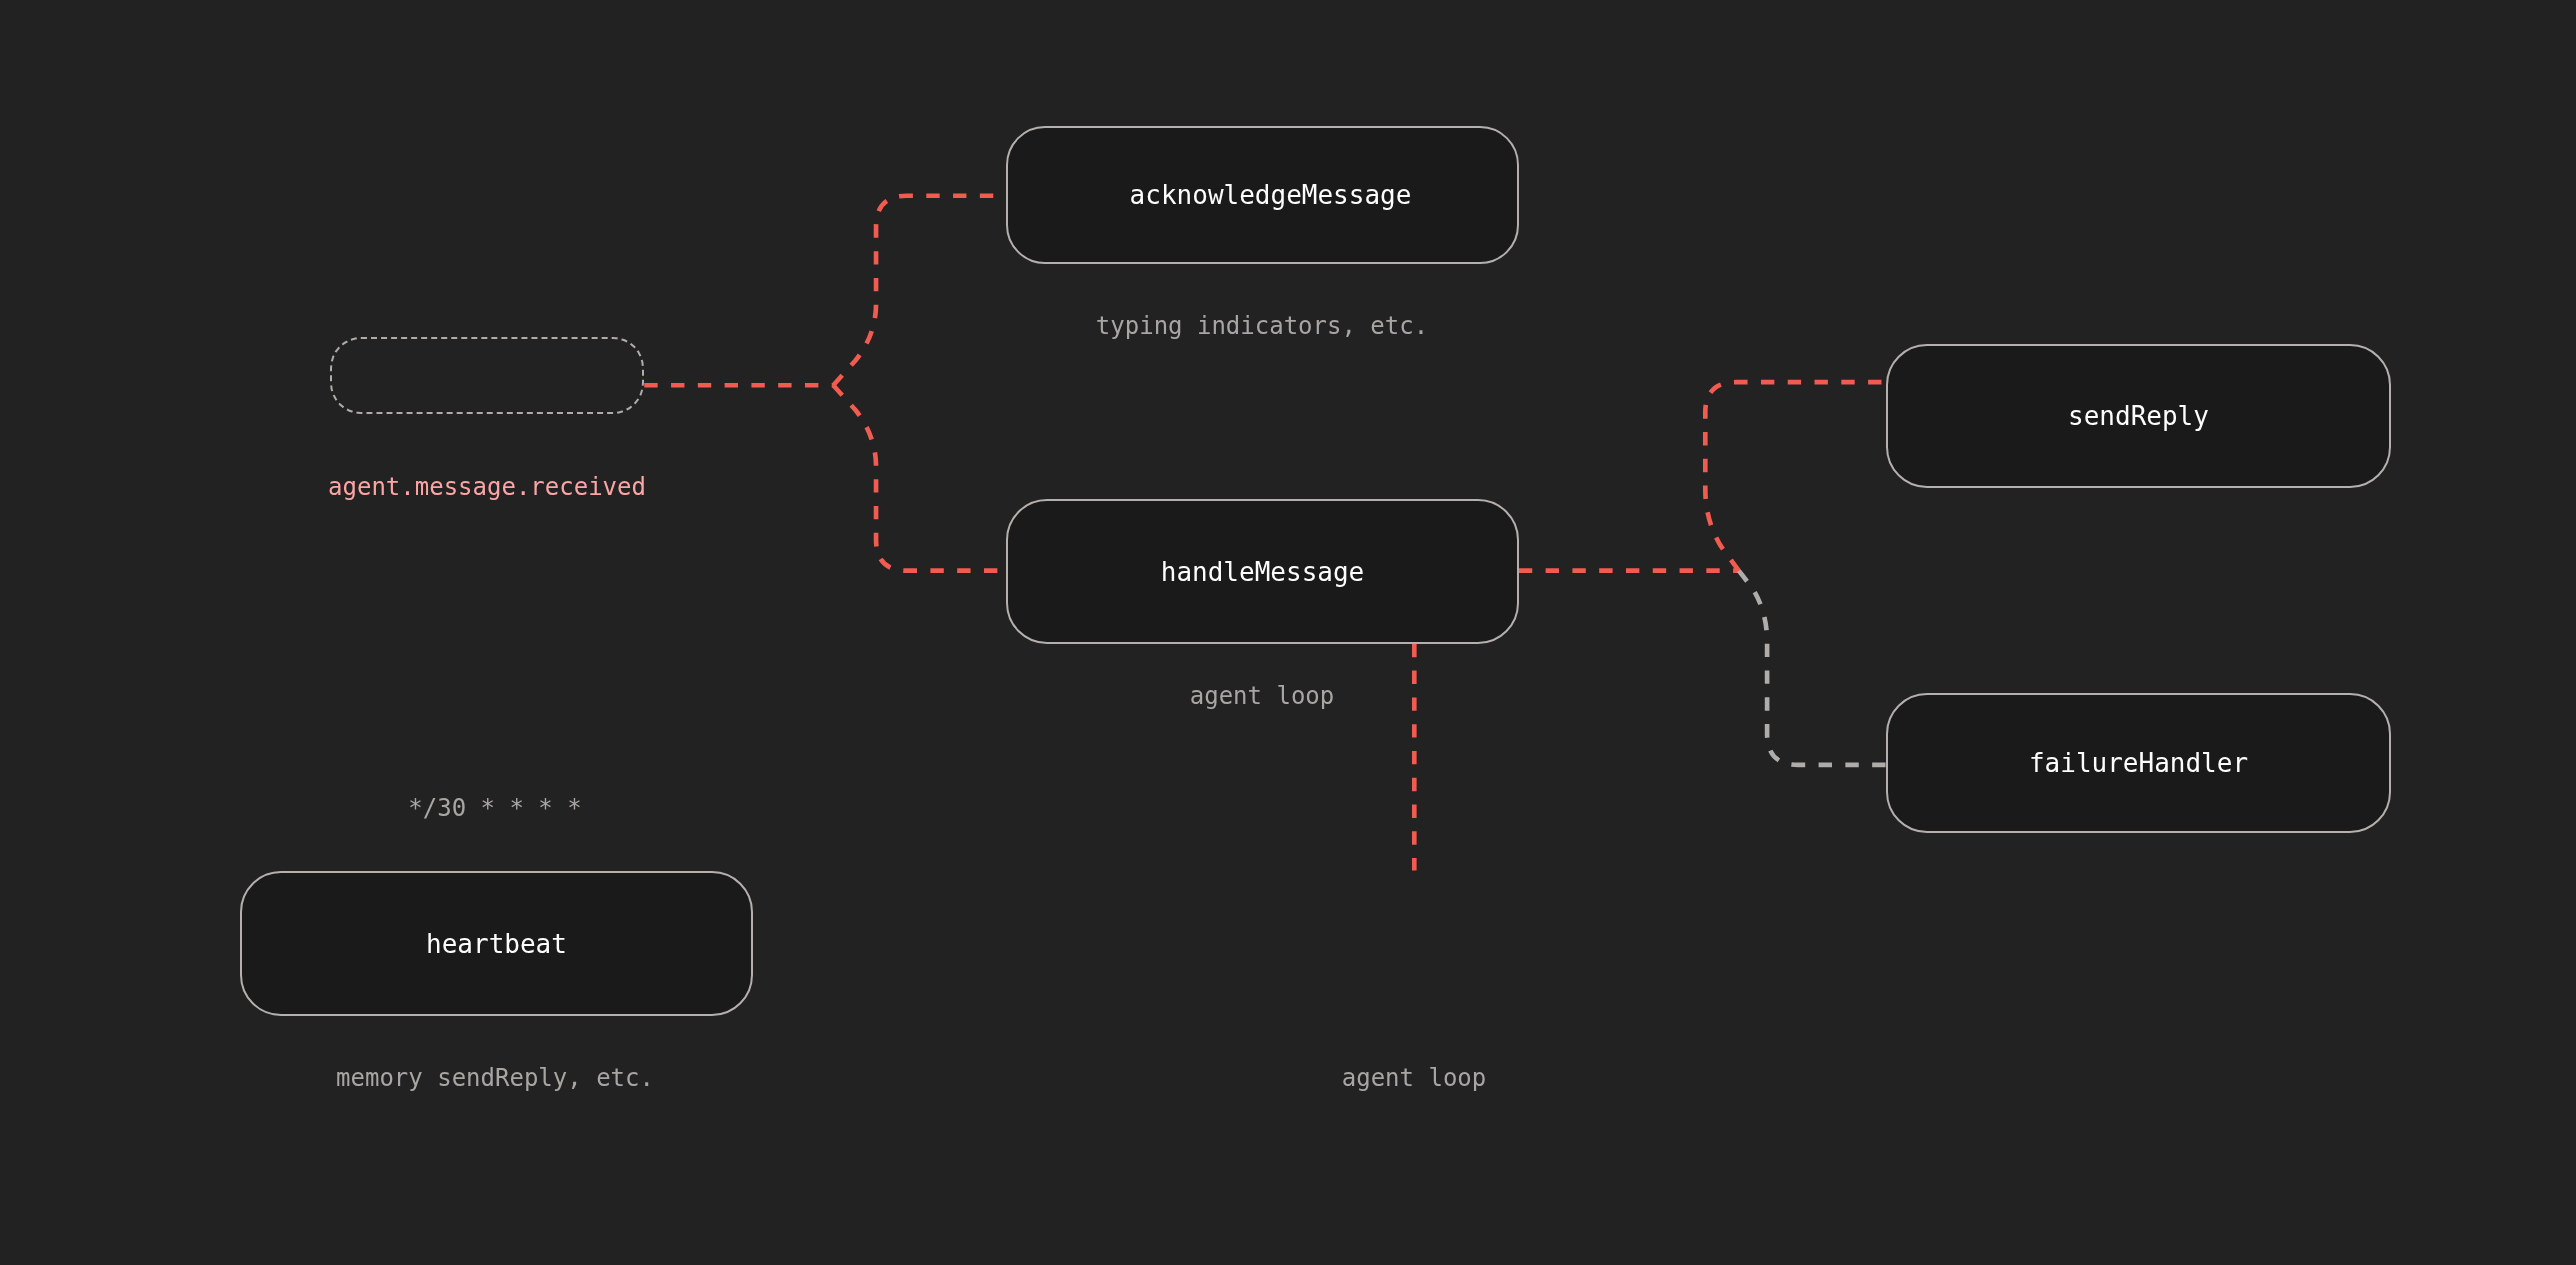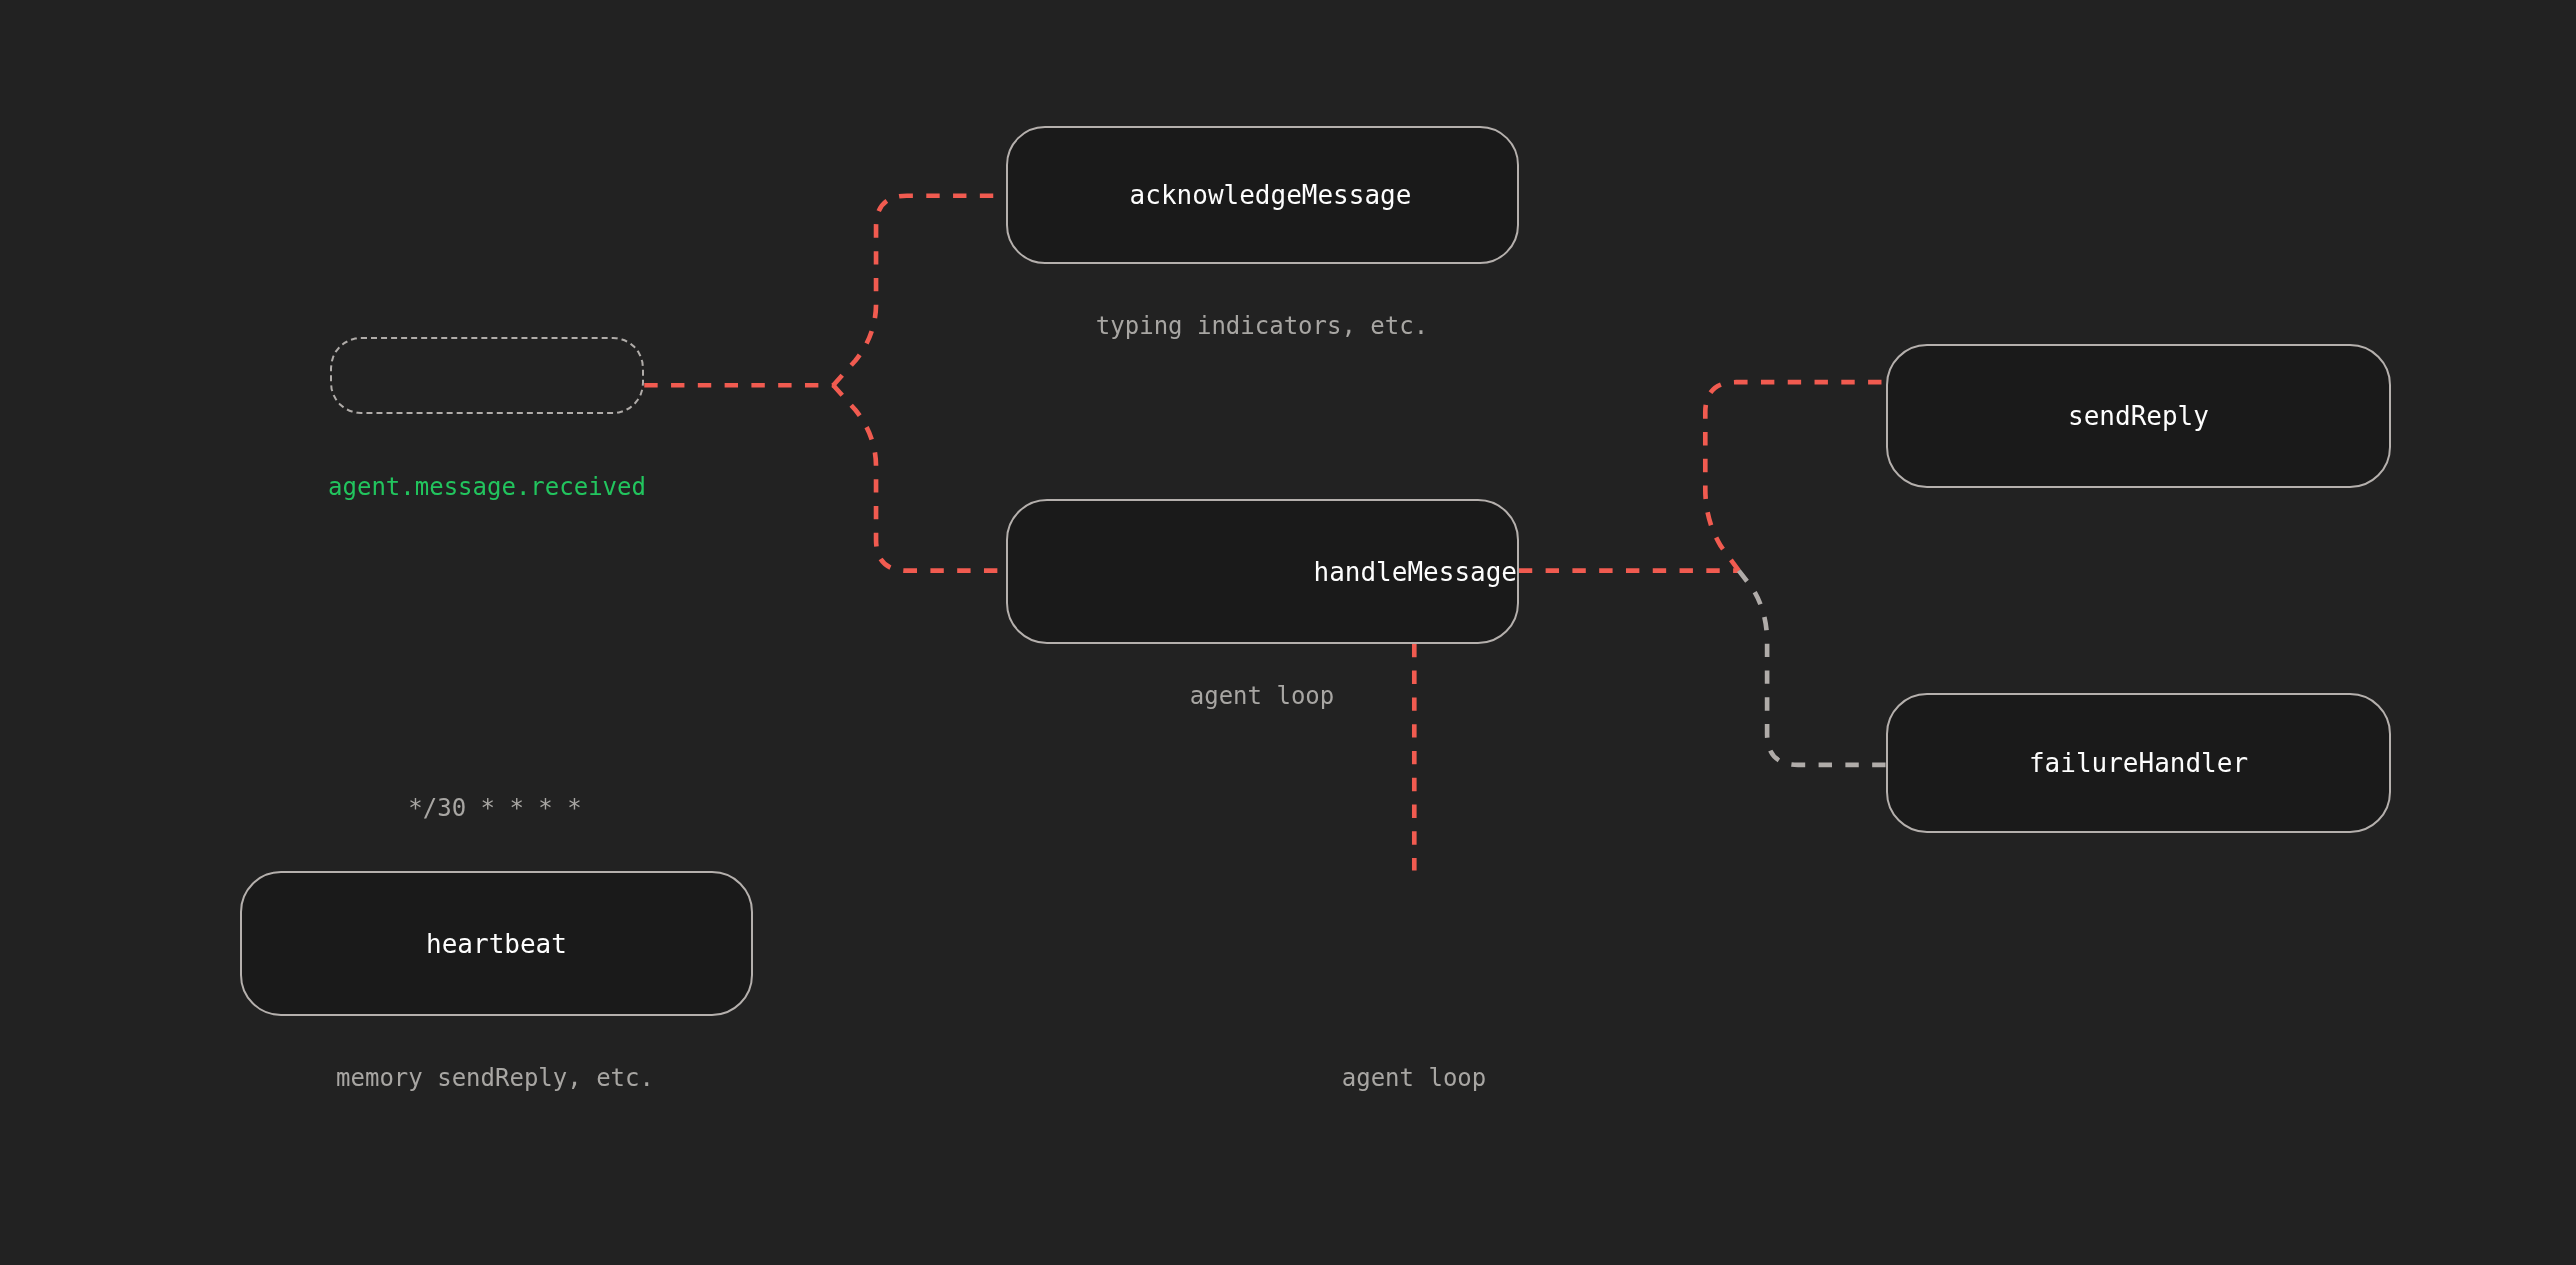--- a/index.html
+++ b/index.html
@@ -38,21 +38,21 @@
   }
   .cap{
     position:absolute;
     color:#a8a6a3;
     font-family:"DejaVu Sans Mono","Liberation Mono",monospace;
     font-size:24px;
     white-space:nowrap;
     line-height:1;
     z-index:4;
   }
-  .cap.bright{color:#22c55e;}
+  .cap.bright{color:#fca5a5;}
   .cap.center{transform:translateX(-50%);}
 </style>
 </head>
 <body>
 
 <div id="canvas">
 
   <svg id="wires" viewBox="0 0 5120 2456" xmlns="http://www.w3.org/2000/svg">
 
     <path d="M 1250 748 L 1617 748" fill="none" stroke="#f15b50" stroke-width="9" stroke-dasharray="26 26" stroke-linecap="butt"></path>
@@ -71,21 +71,21 @@
   </svg>
 
   <div class="trigger-node" style="left:330px;top:337px;width:314px;height:77px;"></div>
   <div class="cap bright center" style="left:487px;top:475px;">agent.message.received</div>
 
   <div class="node" style="left:1006px;top:126px;width:513px;height:138px;border-radius:39px;padding-left:16px;">
     <span class="node-label">acknowledgeMessage</span>
   </div>
   <div class="cap center" style="left:1262px;top:314px;">typing indicators, etc.</div>
 
-  <div class="node" style="left:1006px;top:499px;width:513px;height:145px;border-radius:41px;justify-content:flex-end;">
+  <div class="node" style="left:1006px;top:499px;width:513px;height:145px;border-radius:41px;">
     <span class="node-label">handleMessage</span>
   </div>
   <div class="cap center" style="left:1262px;top:684px;">agent loop</div>
 
   <div class="node" style="left:1886px;top:309px;width:505px;height:144px;border-radius:41px;margin-top:35px;">
     <span class="node-label">sendReply</span>
   </div>
 
   <div class="node" style="left:1886px;top:693px;width:505px;height:140px;border-radius:41px;">
     <span class="node-label">failureHandler</span>

